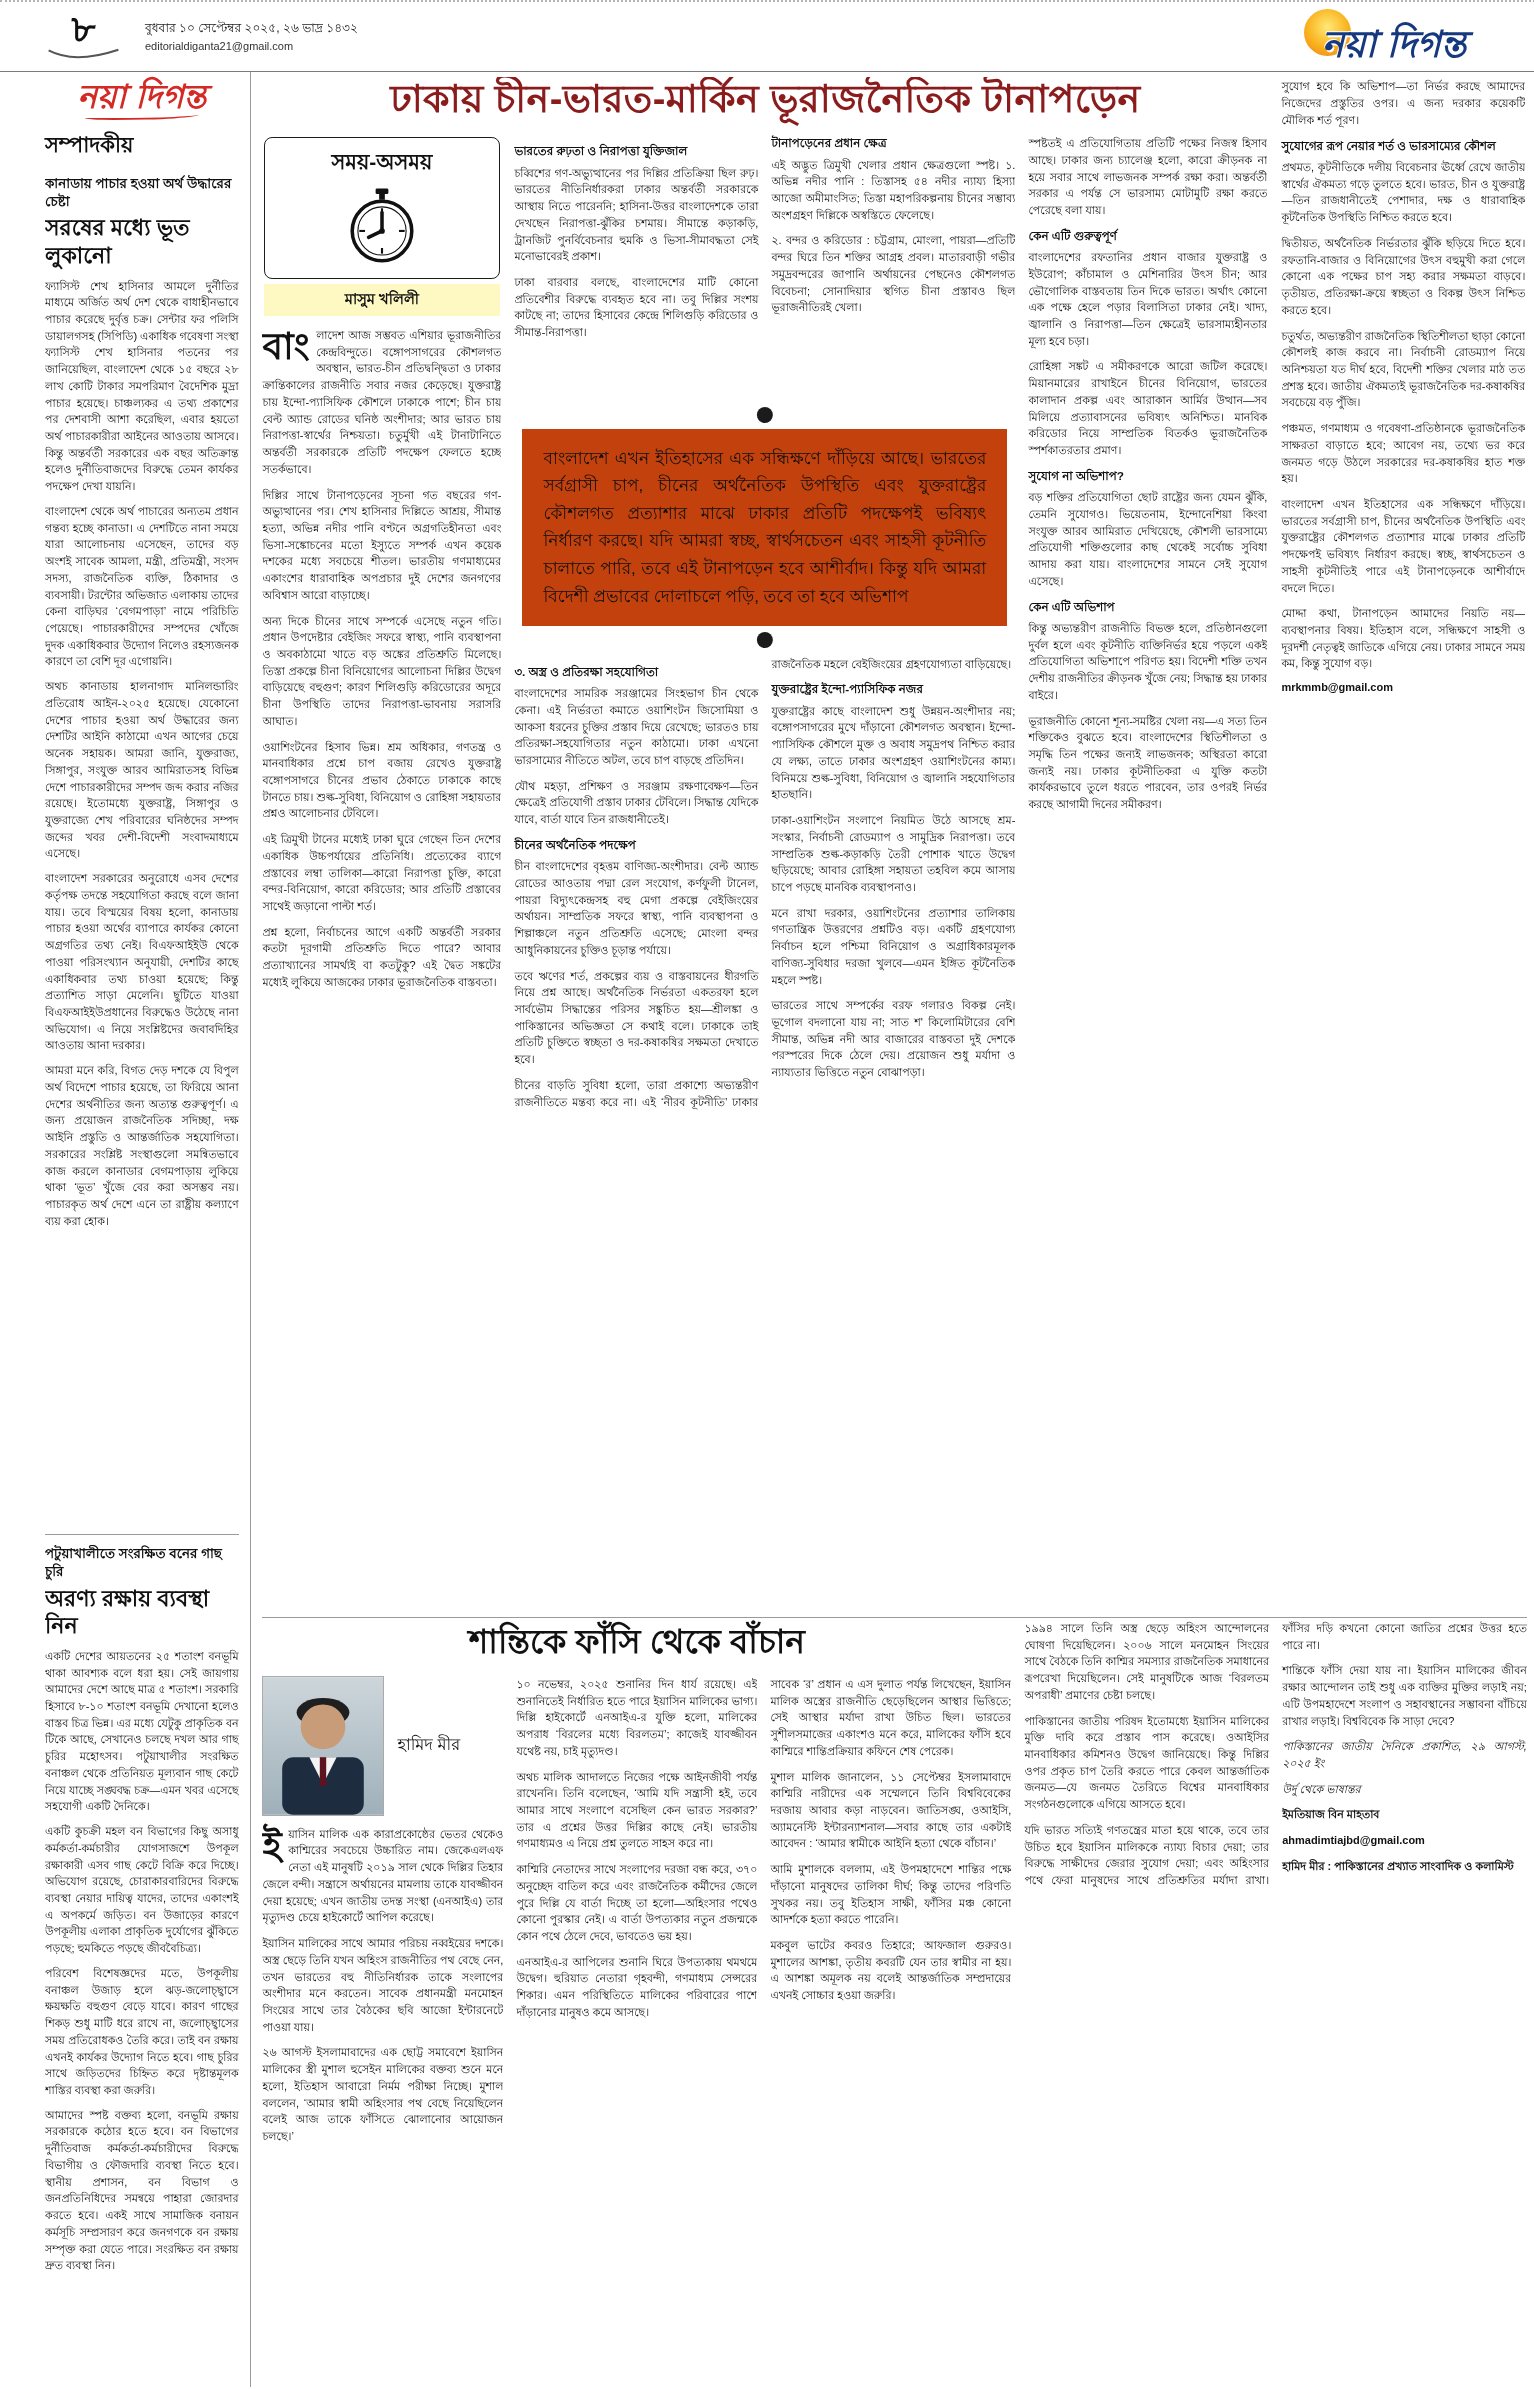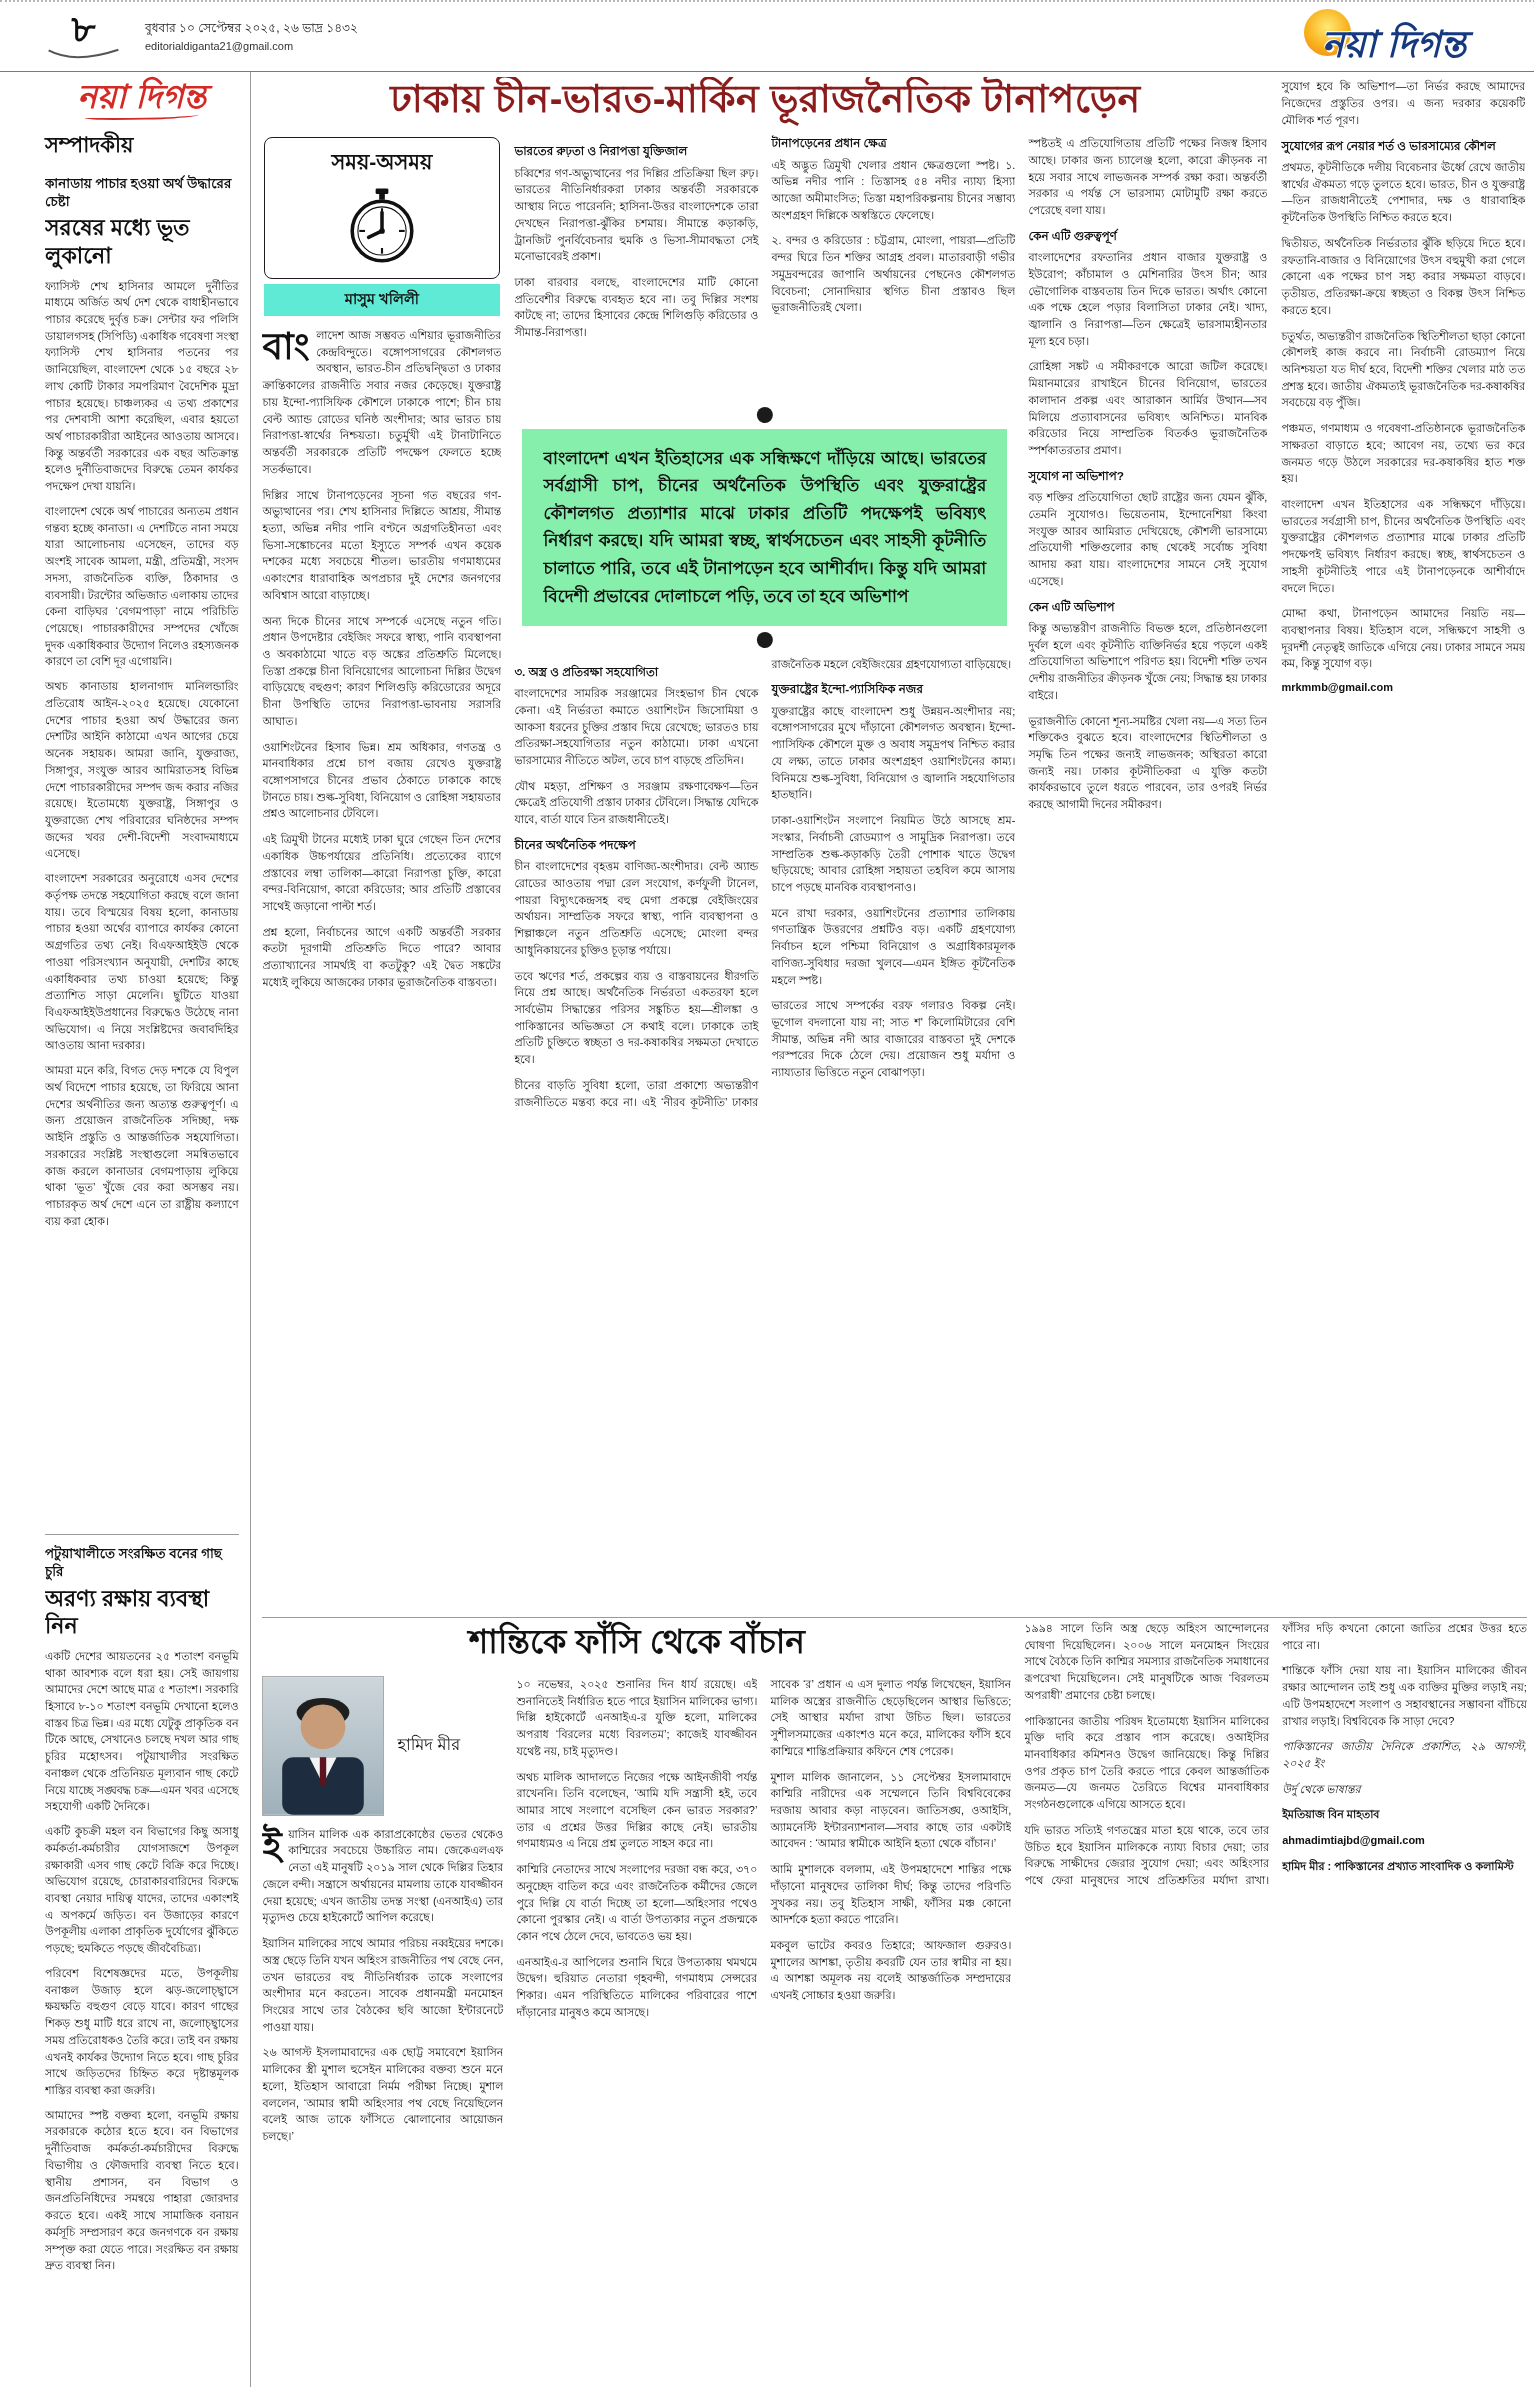--- a/index.html
+++ b/index.html
@@ -73,32 +73,32 @@
   .bc-bottom { column-count: 2; column-gap: 13px; flex: 1; overflow: hidden; margin-top: 4.9px; }
 
   
   .column-box {
     border: 1.6px solid #1c1c1c; border-radius: 8.1px; padding: 8.1px 6.5px 9.8px;
     text-align: center; margin: 1.6px 1.6px 4.9px;
   }
   .column-box-title { font-size: 21px; font-weight: bold; margin-bottom: 6.5px; }
   .column-author {
     text-align: center; font-size: 14.7px; font-weight: bold;
-    background: #5eead4; padding: 3.3px 0; margin: 0 1.6px 11.4px;
+    background: #fef9c3; padding: 3.3px 0; margin: 0 1.6px 11.4px;
   }
 
   
   .pull-quote-wrap { position: relative; margin: 24.4px 8.1px 24.4px; }
   .pq-dot { position: absolute; left: 50%; transform: translateX(-50%); width: 16.3px; height: 16.3px; border-radius: 50%; background: #1b1b1b; }
   .pq-dot-top { top: -22px; }
   .pq-dot-bottom { bottom: -22px; }
   .pull-quote {
     background: #ececе8; background: #ececе8;
-    background-color: #86efac;
-    padding: 16.3px 21px; font-size: 17px; font-weight: bold; line-height: 1.62; text-align: justify;
+    background-color: #c2410c;
+    padding: 16.3px 21px; font-size: 17px; font-weight: normal; line-height: 1.62; text-align: justify;
   }
 
   
   .dropcap-col > p:first-child::first-letter {
     font-size: 37px; font-weight: bold; float: left; line-height: 0.85; padding: 4.1px 6.5px 0 0;
   }
 
   
   .bottom-section { border-top: 0.8px solid #9a9a9a; margin-top: 6.5px; padding-top: 0; display: flex; gap: 13px; flex: 1; overflow: hidden; }
   .bottom-left { width: 749px; display: flex; flex-direction: column; overflow: hidden; }

